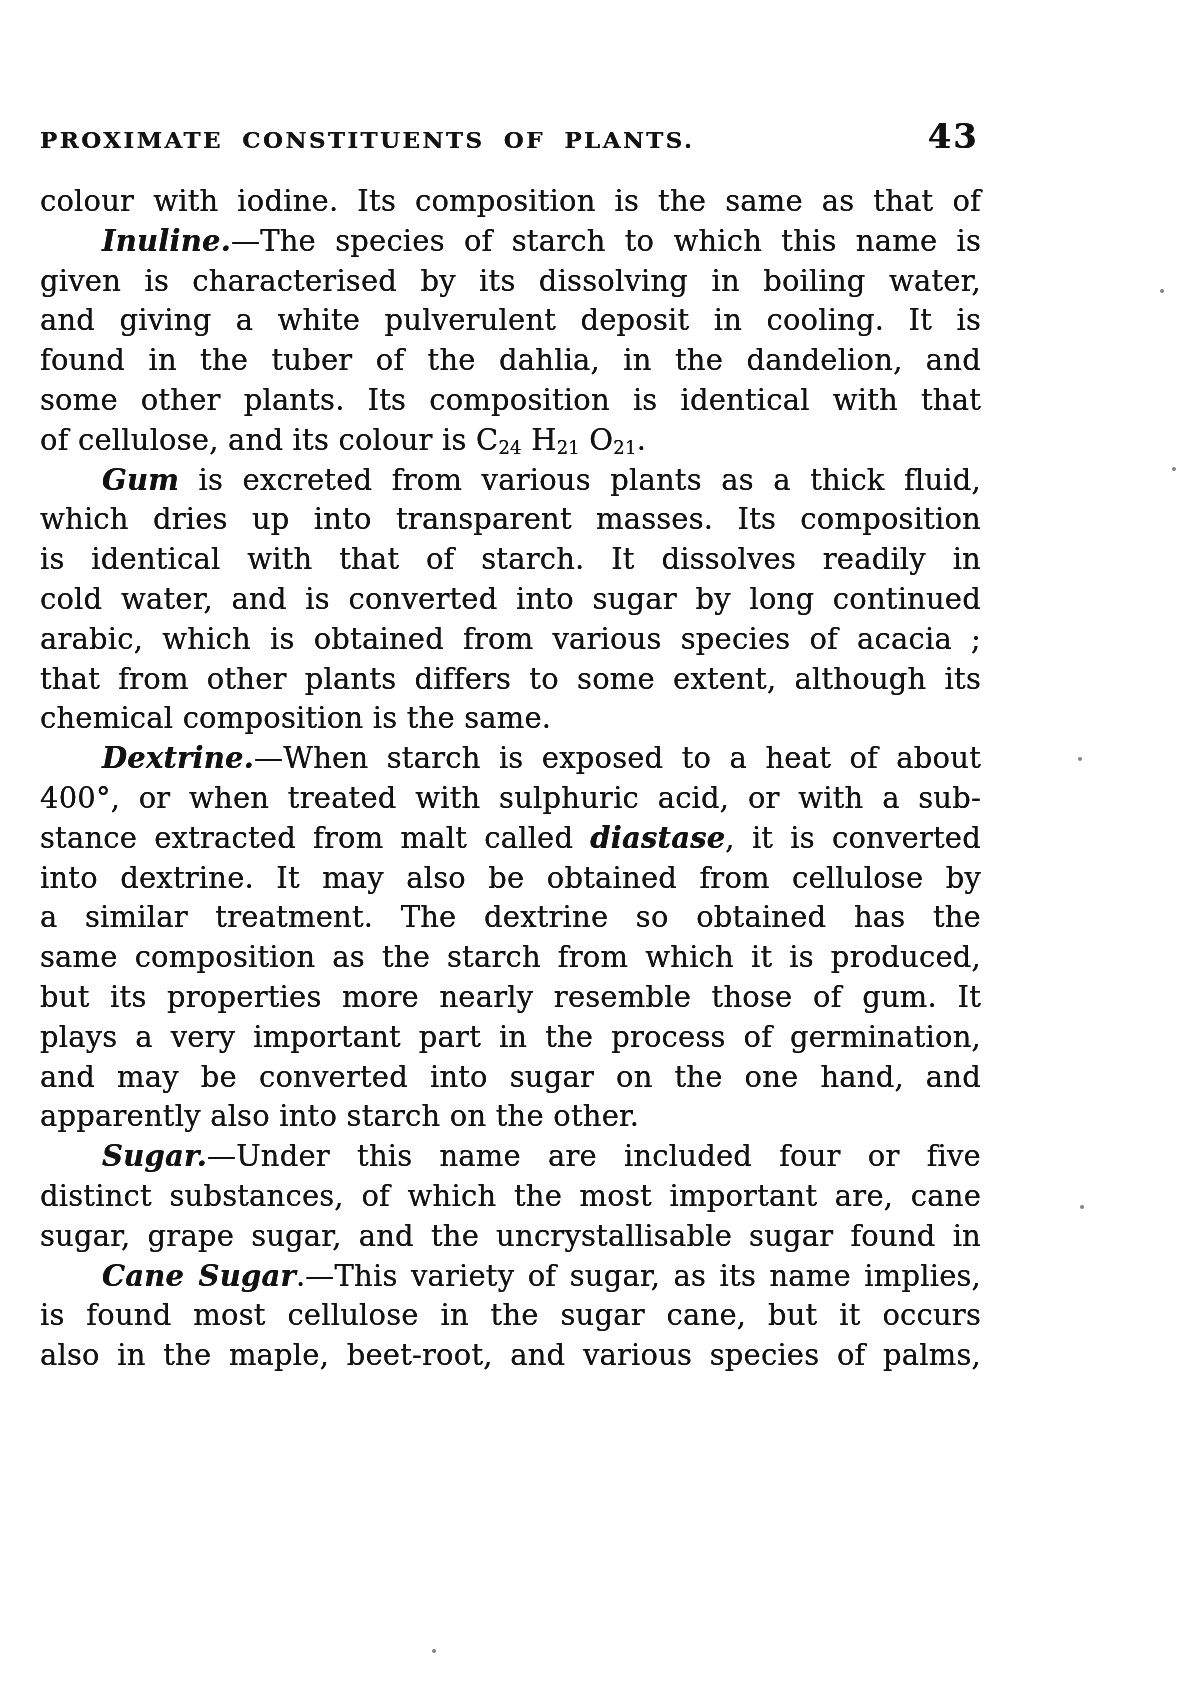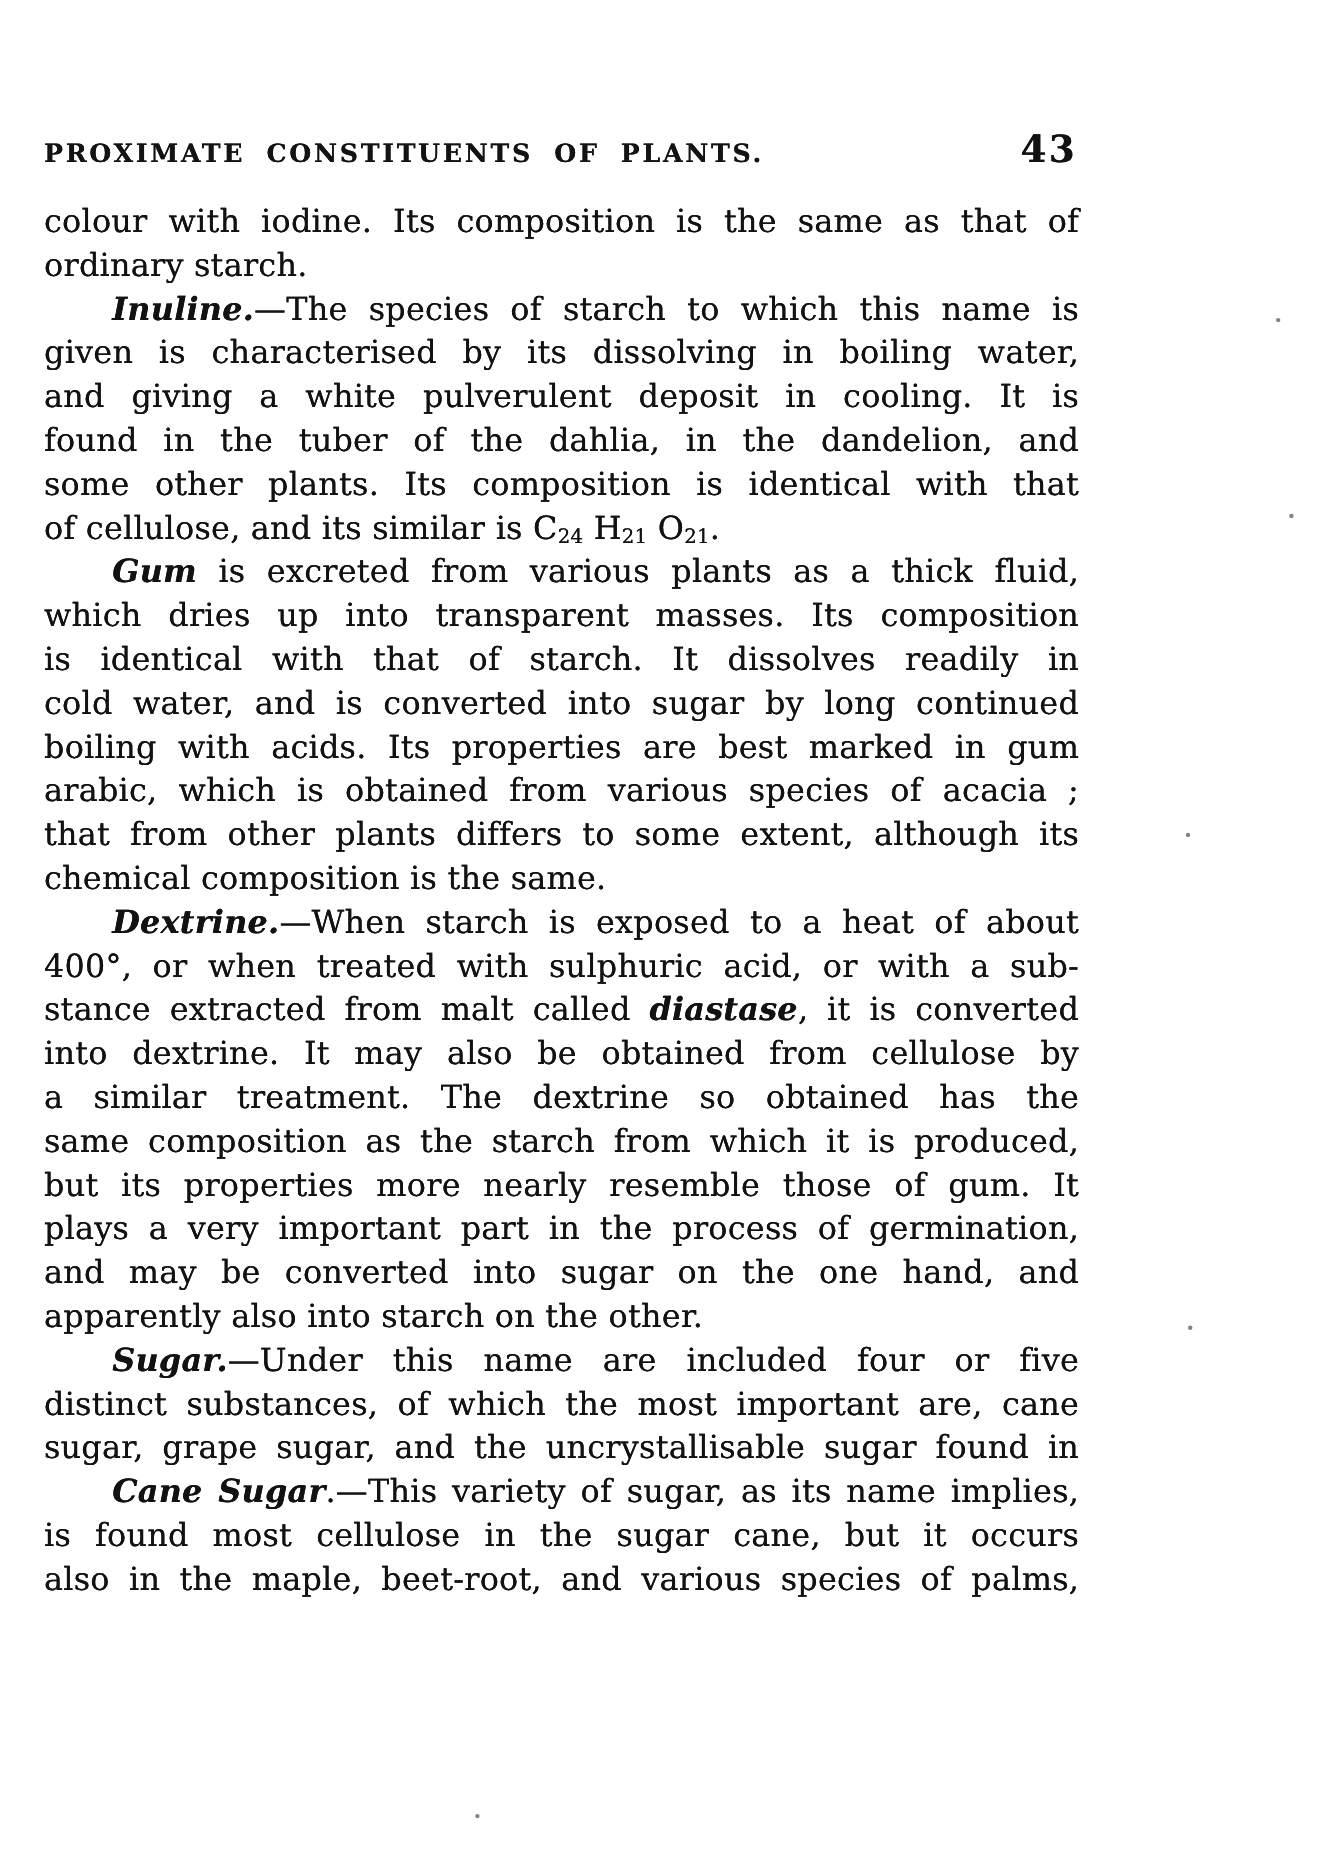--- a/index.html
+++ b/index.html
@@ -52,32 +52,30 @@
 <body>
 
 <div class="page" id="page">
   <div class="header">
     <span class="running-title">PROXIMATE CONSTITUENTS OF PLANTS.</span>
     <span class="page-number">43</span>
   </div>
 
   <div class="text-block" id="text-block">
       <div class="line j"><span>colour with iodine.  Its composition is the same as that of</span></div>
-      <div class="line"><span>ordinary starch.</span></div>
       <div class="line j indent"><em>Inuline.</em><span>—The species of starch to which this name is</span></div>
       <div class="line j"><span>given is characterised by its dissolving in boiling water,</span></div>
       <div class="line j"><span>and giving a white pulverulent deposit in cooling.  It is</span></div>
       <div class="line j"><span>found in the tuber of the dahlia, in the dandelion, and</span></div>
       <div class="line j"><span>some other plants.  Its composition is identical with that</span></div>
-      <div class="line"><span>of cellulose, and its similar is C</span><sub>24</sub><span> H</span><sub>21</sub><span> O</span><sub>21</sub><span>.</span></div>
+      <div class="line"><span>of cellulose, and its colour is C</span><sub>24</sub><span> H</span><sub>21</sub><span> O</span><sub>21</sub><span>.</span></div>
       <div class="line j indent"><em>Gum</em><span> is excreted from various plants as a thick fluid,</span></div>
       <div class="line j"><span>which dries up into transparent masses.  Its composition</span></div>
       <div class="line j"><span>is identical with that of starch.  It dissolves readily in</span></div>
       <div class="line j"><span>cold water, and is converted into sugar by long continued</span></div>
-      <div class="line j"><span>boiling with acids.  Its properties are best marked in gum</span></div>
       <div class="line j"><span>arabic, which is obtained from various species of acacia ;</span></div>
       <div class="line j"><span>that from other plants differs to some extent, although its</span></div>
       <div class="line"><span>chemical composition is the same.</span></div>
       <div class="line j indent"><em>Dextrine.</em><span>—When starch is exposed to a heat of about</span></div>
       <div class="line j"><span>400°, or when treated with sulphuric acid, or with a sub-</span></div>
       <div class="line j"><span>stance extracted from malt called </span><em>diastase</em><span>, it is converted</span></div>
       <div class="line j"><span>into dextrine.  It may also be obtained from cellulose by</span></div>
       <div class="line j"><span>a similar treatment.  The dextrine so obtained has the</span></div>
       <div class="line j"><span>same composition as the starch from which it is produced,</span></div>
       <div class="line j"><span>but its properties more nearly resemble those of gum.  It</span></div>

